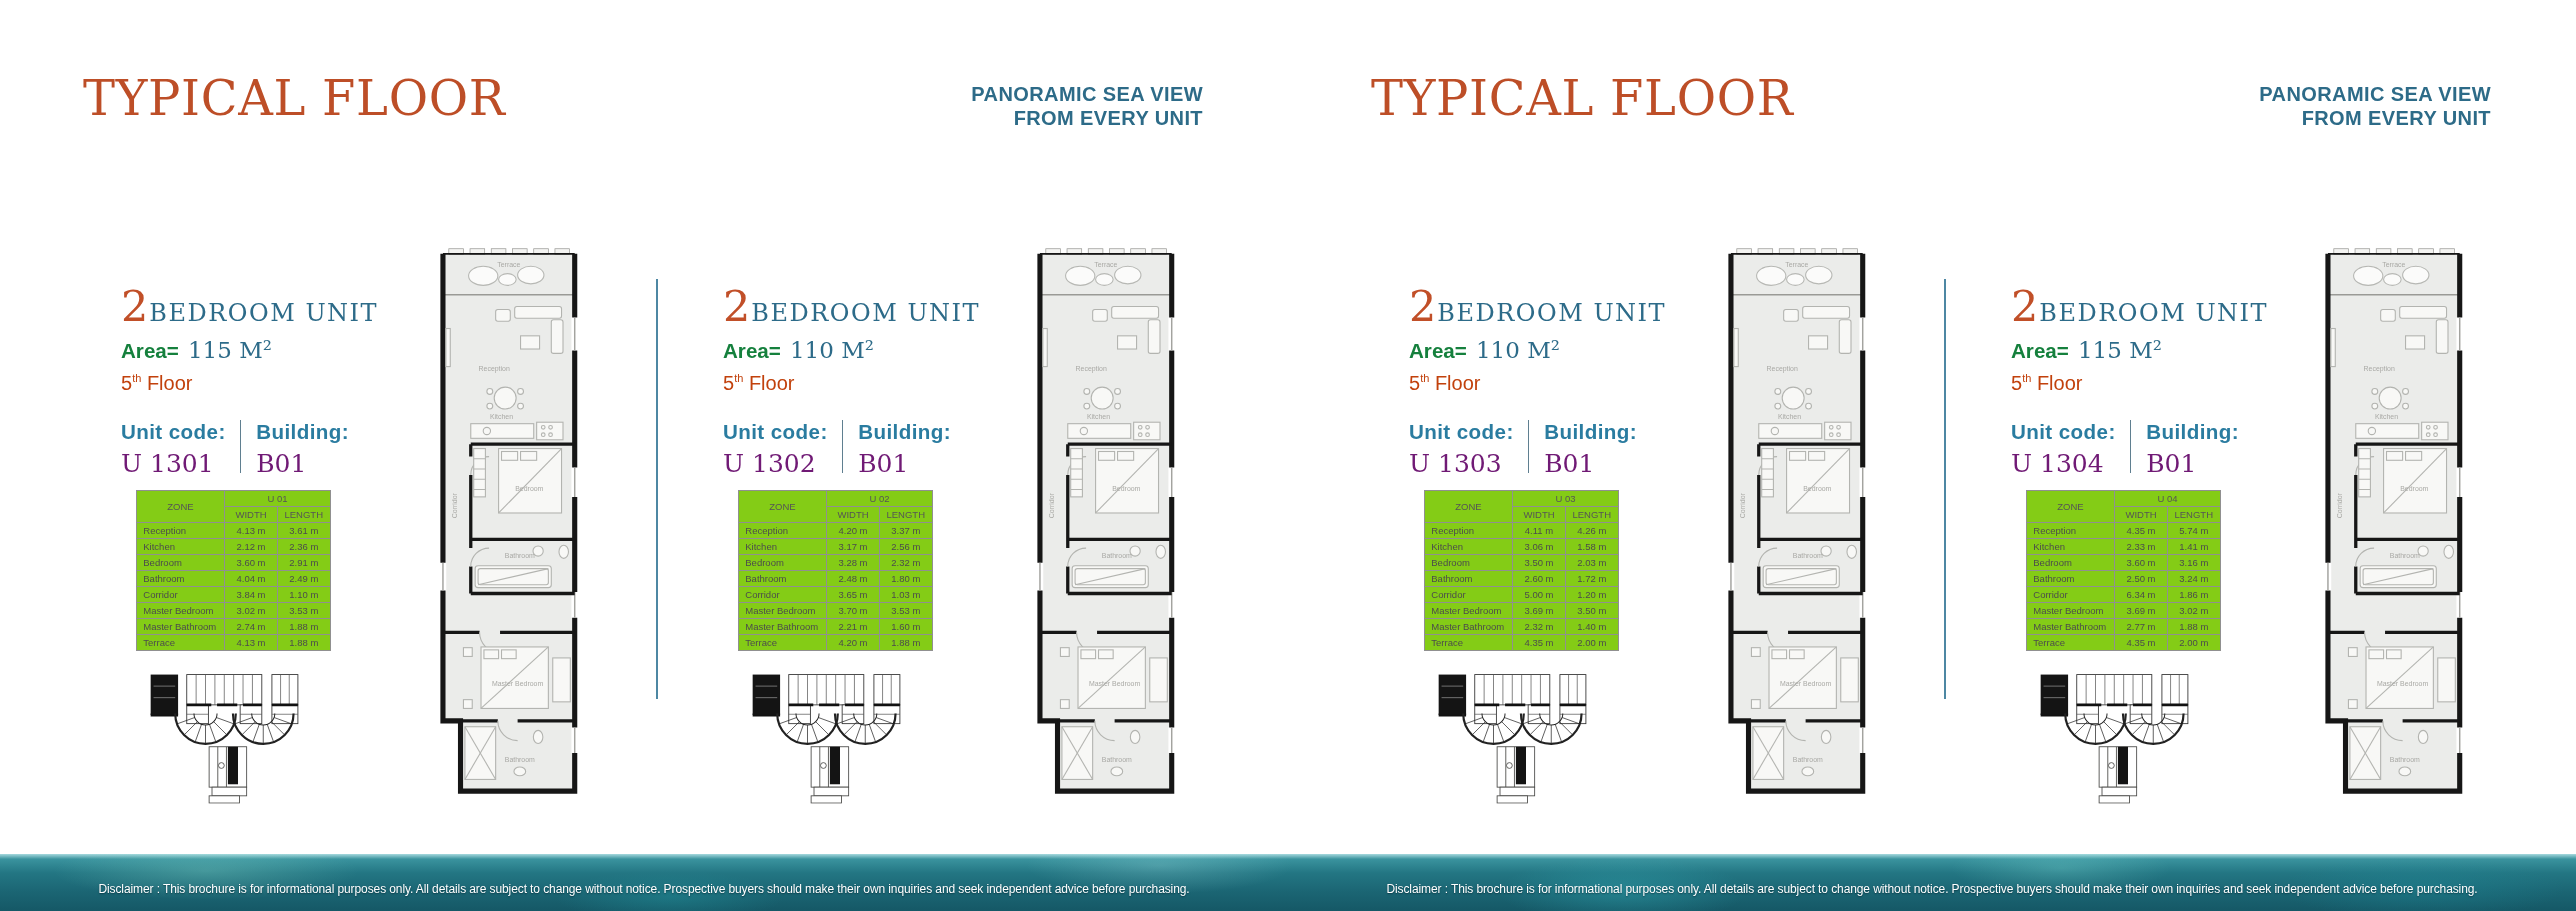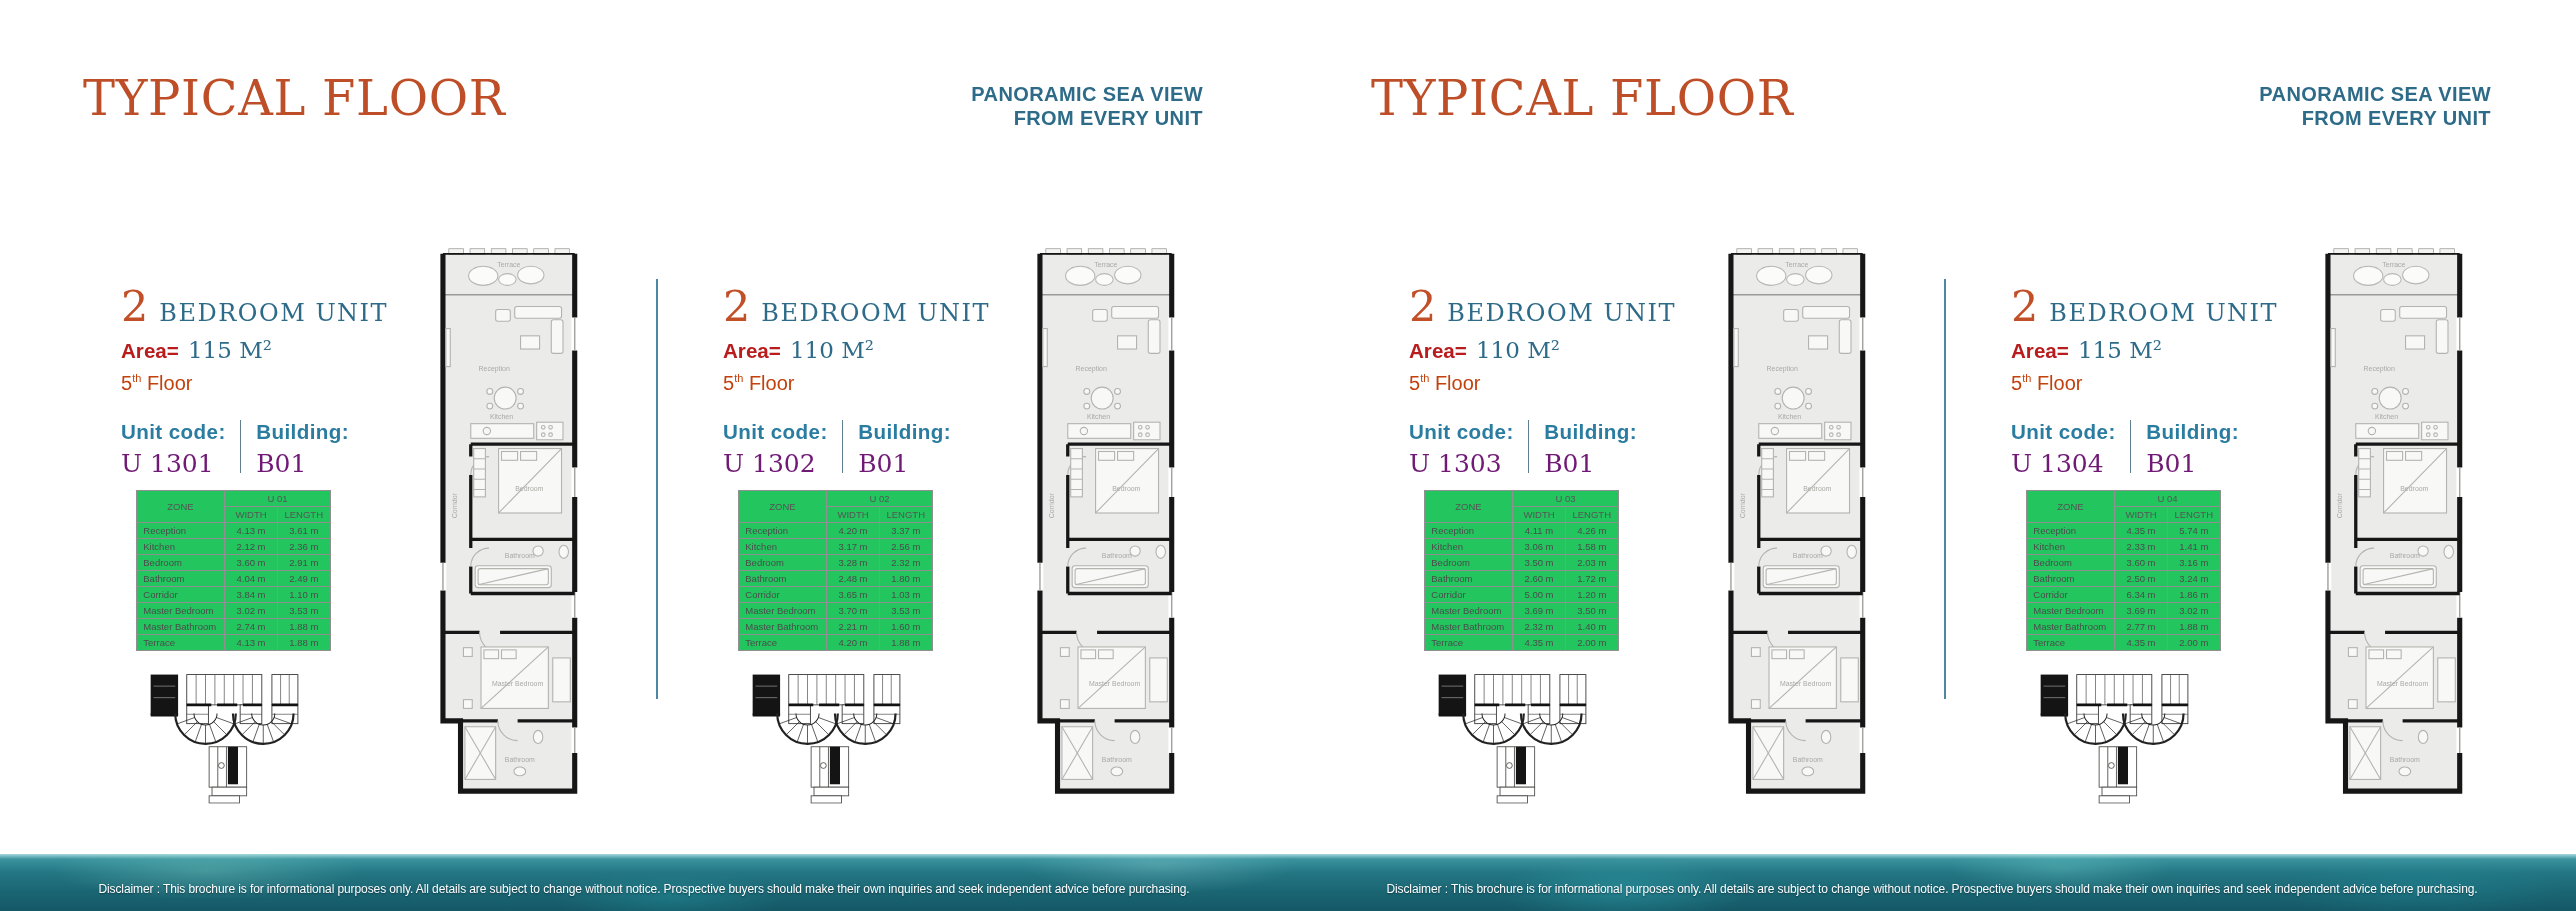--- a/index.html
+++ b/index.html
@@ -14,37 +14,37 @@
   .tagline { position:absolute; right:85px; top:82px; text-align:right; color:#2d6b88;
              font-weight:bold; font-size:20px; line-height:24px; letter-spacing:0.4px; }
 
   .vdivider { position:absolute; left:656px; top:279px; width:2.2px; height:420px; background:#4d87a3; }
 
   .unit-panel { position:absolute; top:281px; width:228px; }
   .unit-panel.pA { left:121px; } .unit-panel.pB { left:723px; }
 
   .unit-heading { white-space:nowrap; font-family:"DejaVu Serif", serif; }
   .unit-heading .num { font-size:43px; color:#c14f28; }
-  .unit-heading .caps { font-size:24px; color:#2d6b89; letter-spacing:1.5px; margin-left:11px; }
+  .unit-heading .caps { font-size:24px; color:#2d6b89; letter-spacing:1.5px; margin-left:1px; }
 
   .area-line { margin-top:5.9px; white-space:nowrap; }
-  .area-label { color:#b91c1c; font-weight:bold; font-size:20.6px; }
+  .area-label { color:#15803d; font-weight:bold; font-size:20.6px; }
   .area-value { color:#2d6b89; font-family:"DejaVu Serif", serif; font-size:23px; margin-left:5.9px; }
 
   .floor-line { margin-top:8.8px; color:#c2410c; font-size:20px; }
   .floor-line sup { font-size:11px; }
 
   .code-row { margin-top:25px; display:flex; align-items:stretch; height:53px; }
   .code-col.c1 { width:112px; }
   .code-sep { width:2.2px; background:#5f7f90; margin:0 14.7px; }
   .code-label { color:#2a7ca0; font-weight:bold; font-size:20.6px; letter-spacing:0.4px; white-space:nowrap; }
   .code-value { color:#701a75; font-family:"DejaVu Serif", serif; font-size:25px; margin-top:5.1px; }
 
   table.dims { margin-top:17.6px; margin-left:14.7px; border-collapse:collapse; width:195px;
-               font-size:9.5px; color:#4c4c4c; background:#22c55e; border:1.1px solid #7d7d7d; }
+               font-size:9.5px; color:#4c4c4c; background:#84cc16; border:1.1px solid #7d7d7d; }
   table.dims th, table.dims td { border:0.7px solid #909090; height:16px; text-align:center; font-weight:normal; }
   table.dims td:first-child { text-align:left; padding-left:6.6px; }
   table.dims thead th { color:#555; }
 
   .keyplan { display:block; margin:19px 0 0 20.6px; width:166px; height:134px; }
   .floorplan { position:absolute; top:248px; width:158px; height:549px; }
   .floorplan.fA { left:428px; } .floorplan.fB { left:1025px; }
 
   .seabar { position:absolute; left:0; top:854px; width:2576px; height:57px; display:flex;
     background:

